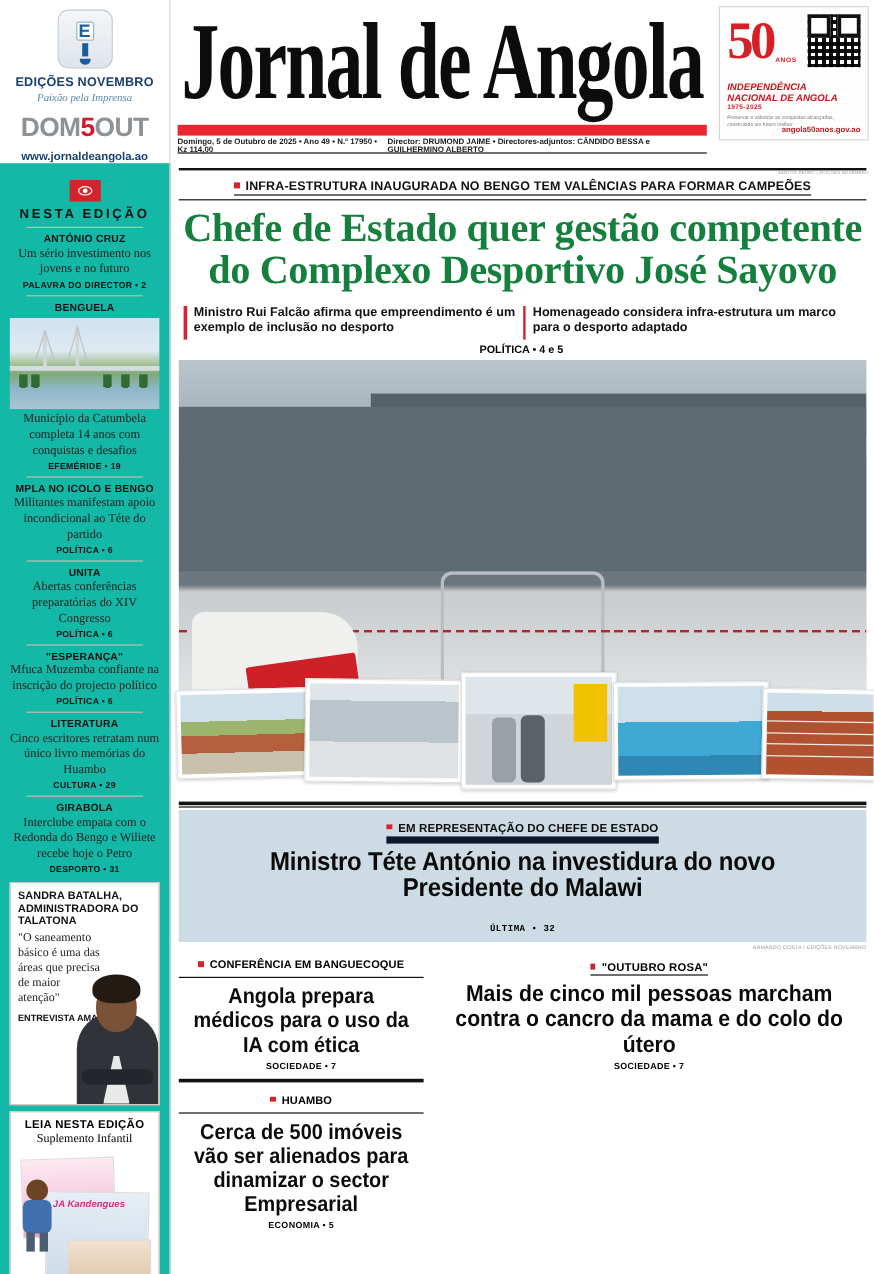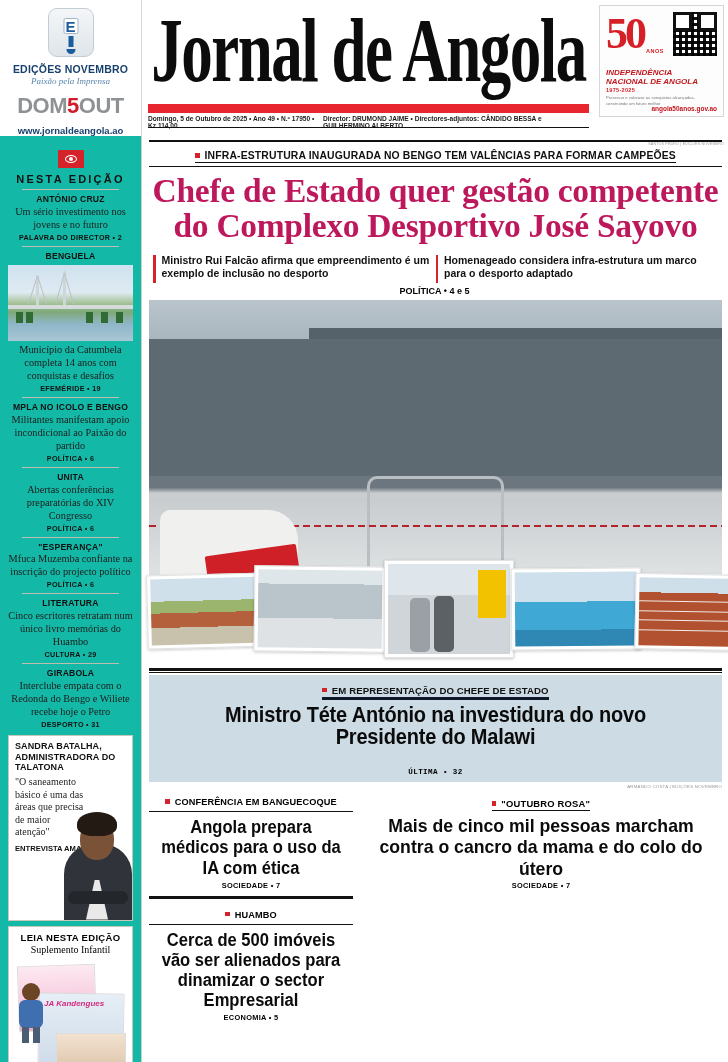--- a/index.html
+++ b/index.html
@@ -188,21 +188,21 @@
     text-align:center; padding:3px 0 3px 0; }
   .kicker-bar .kb {
     font-size:10.4px; font-weight:bold; letter-spacing:.15px; color:#111;
     border-bottom:1px solid #111; display:inline-block; padding-bottom:1px;
   }
   .sq { display:inline-block; width:4.5px; height:4.5px; background:#d4232b;
     margin-right:5px; vertical-align:1.5px; }
 
   .lead-h1 {
     font-family:"Liberation Serif", serif; font-weight:bold;
-    font-size:33.5px; line-height:1.04; text-align:center; color:#be185d;
+    font-size:33.5px; line-height:1.04; text-align:center; color:#15803d;
     margin-top:7px; letter-spacing:-0.3px;
   }
   .subdecks { display:flex; margin-top:10px; padding:0 4px; }
   .deck { flex:1; display:flex; gap:6px; }
   .deck .tick { width:2.5px; background:#d4232b; flex:0 0 2.5px; height:28px; margin-top:1px; }
   .deck p { font-size:10.5px; font-weight:bold; line-height:1.28; color:#111; }
   .polref { text-align:center; font-size:9px; font-weight:bold; margin-top:3px; padding-right:2px; }
 
   
   .photo-main { position:relative; margin-top:4px; height:284px; overflow:hidden;
@@ -241,21 +241,21 @@
   .i-pool { background:linear-gradient(180deg,#cde0ec 0 40%,#3fa8d4 40% 78%,#2f88b4 78% 100%); }
   .i-lanes { background:linear-gradient(180deg,#cfdfe9 0 22%,#b2512f 22% 100%); position:relative; }
   .i-lanes .ln { position:absolute; left:0; right:0; height:1px; background:#f0ece6; }
 
   
   .thick-rule { border-top:3px solid #111; border-bottom:1px solid #111; height:5px; margin-top:6px; }
 
   
   .band { background:#ccdbe4; padding:5px 6px 6px 6px; margin-top:2px; text-align:center; }
   .band .kb2 { font-size:9.6px; font-weight:bold; letter-spacing:.1px; color:#111;
-    border-bottom:3px solid #0f172a; display:inline-block; padding-bottom:1px; }
+    border-bottom:6px solid #0f172a; display:inline-block; padding-bottom:1px; }
   .band h2 {
     font-family:"Liberation Sans", sans-serif; font-weight:bold;
     font-size:21.5px; line-height:1.06; margin-top:4px; color:#0b0b0b;
     transform:scaleX(.93); letter-spacing:-.2px;
   }
   .band .ref { font-size:7.6px; font-weight:bold; margin-top:19px; letter-spacing:.4px;font-family:Liberation Mono, monospace; }
   .credit-r { text-align:right; font-size:4.4px; color:#9a9a9a; letter-spacing:.2px; margin-top:2px; }
 
   
   .bottom { display:flex; gap:7px; margin-top:2px; flex:1; }
@@ -378,21 +378,21 @@
             <div class="tree" style="left:86%"></div>
           </div>
         </div>
         <div class="itext">Município da Catumbela completa 14 anos com conquistas e desafios</div>
         <div class="sect">EFEMÉRIDE • 19</div>
       </div>
       <div class="hr-thin"></div>
 
       <div class="item">
         <div class="kicker">MPLA NO ICOLO E BENGO</div>
-        <div class="itext">Militantes manifestam apoio incondicional ao Paixão do partido</div>
+        <div class="itext">Militantes manifestam apoio incondicional ao Téte do partido</div>
         <div class="sect">POLÍTICA • 6</div>
       </div>
       <div class="hr-thin"></div>
 
       <div class="item">
         <div class="kicker">UNITA</div>
         <div class="itext">Abertas conferências preparatórias do XIV Congresso</div>
         <div class="sect">POLÍTICA • 6</div>
       </div>
       <div class="hr-thin"></div>

